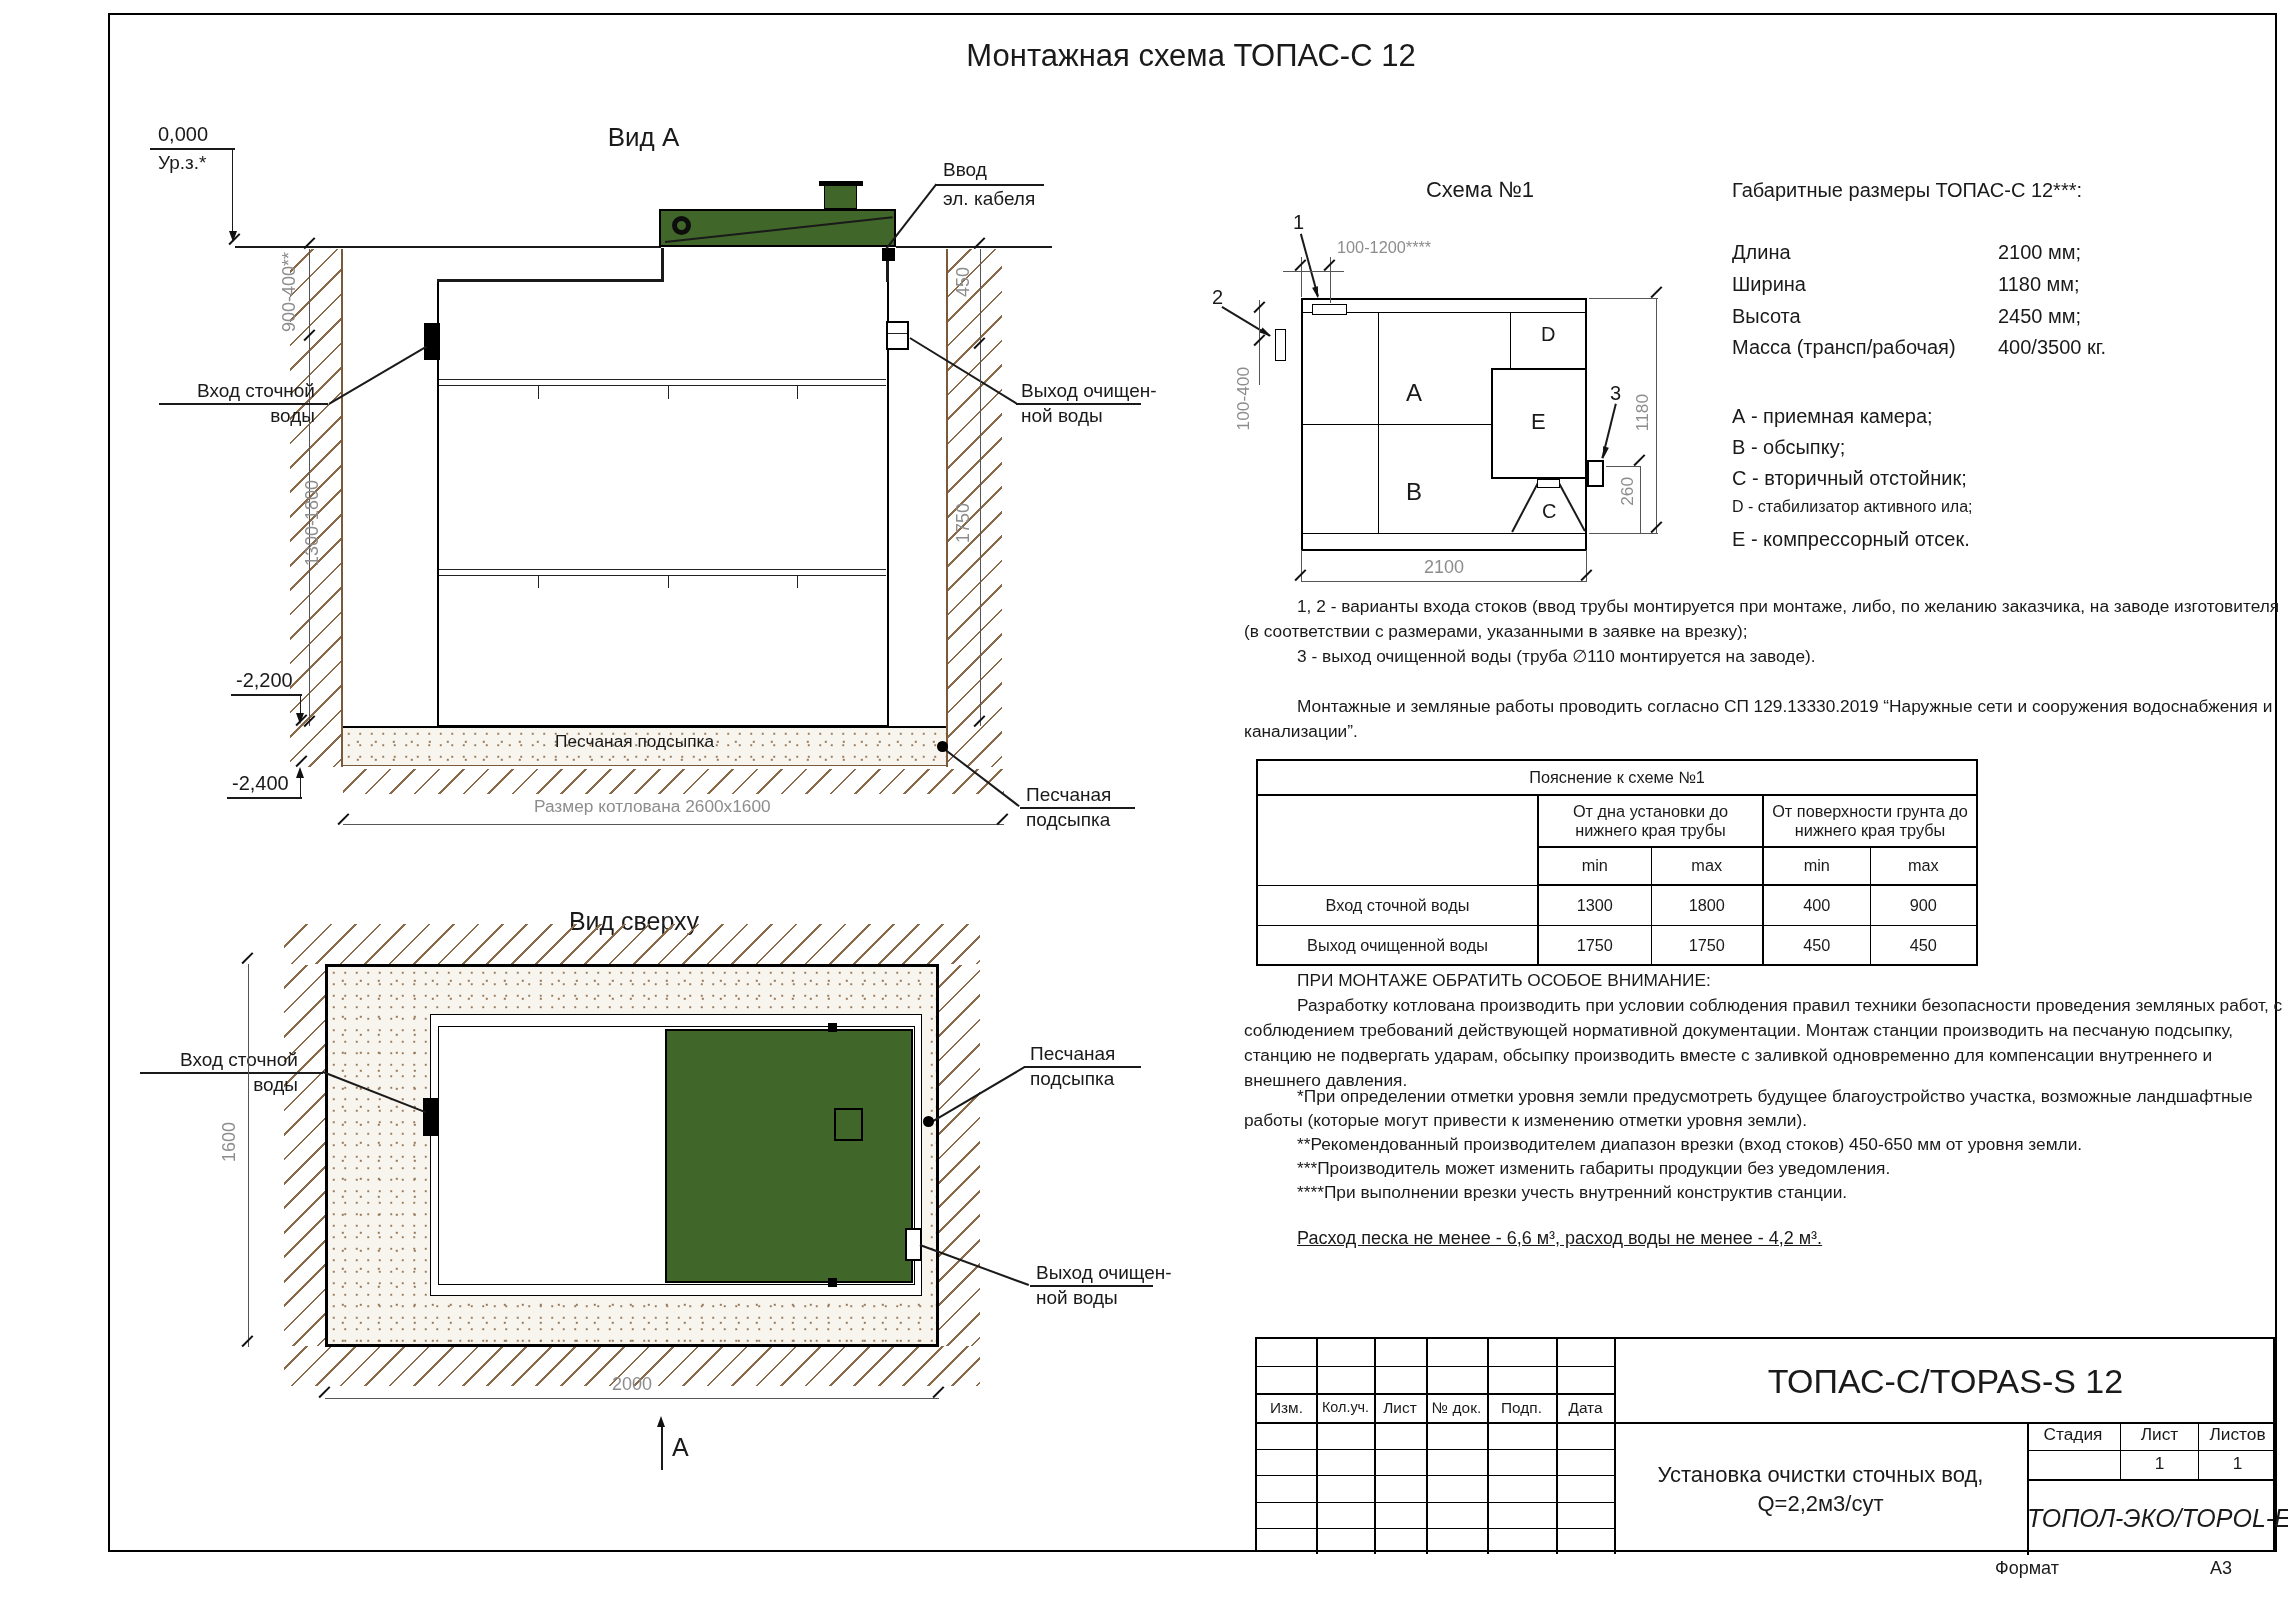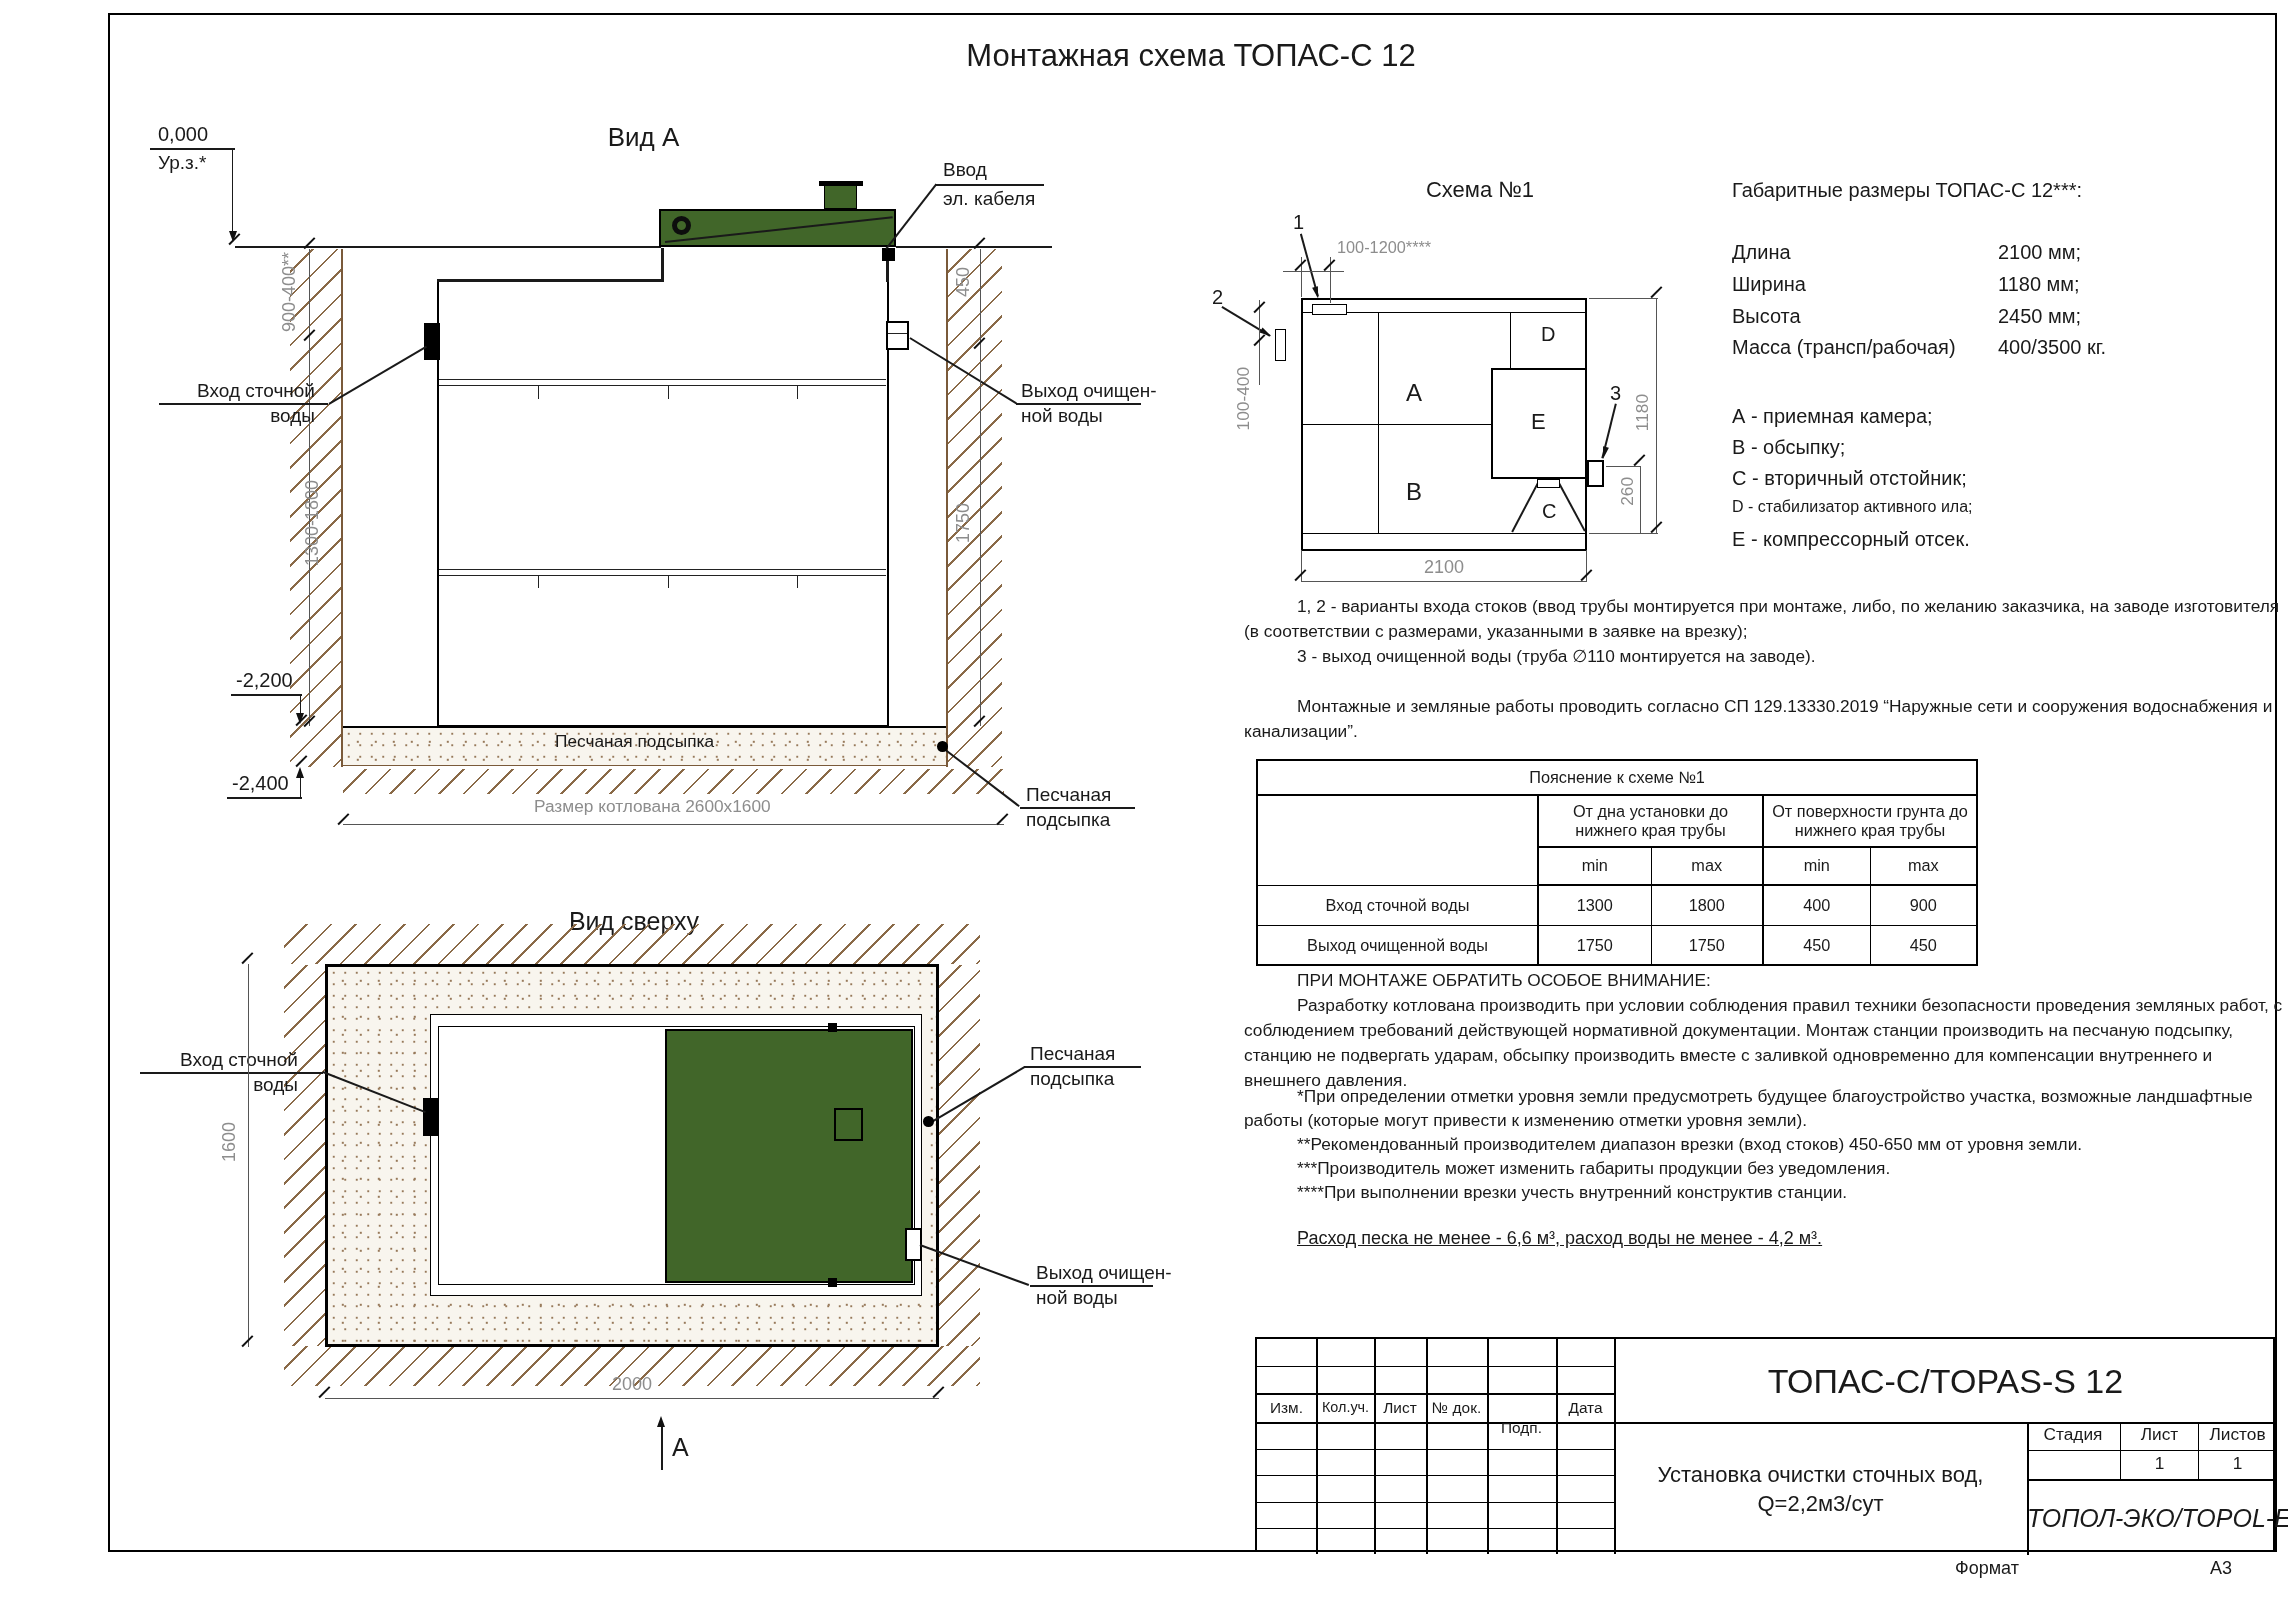--- a/index.html
+++ b/index.html
@@ -334,21 +334,21 @@
     <div class="stampline" style="left:0;top:83px;width:1020px;height:2.4px;"></div>
     <div class="stampline" style="left:0;top:110px;width:357px;height:1.4px;"></div>
     <div class="stampline" style="left:0;top:136px;width:357px;height:1.4px;"></div>
     <div class="stampline" style="left:0;top:163px;width:357px;height:1.4px;"></div>
     <div class="stampline" style="left:0;top:189px;width:357px;height:1.4px;"></div>
 
     <div class="t c" style="left:0;top:60px;width:59px;font-size:15.4px;">Изм.</div>
     <div class="t c" style="left:59px;top:60px;width:59px;font-size:14.4px;">Кол.уч.</div>
     <div class="t c" style="left:117px;top:60px;width:52px;font-size:15.4px;">Лист</div>
     <div class="t c" style="left:169px;top:60px;width:61px;font-size:15.4px;">№ док.</div>
-    <div class="t c" style="left:230px;top:60px;width:69px;font-size:15.4px;margin-top:20px;">Подп.</div>
+    <div class="t c" style="left:230px;top:60px;width:69px;font-size:15.4px;">Подп.</div>
     <div class="t c" style="left:299px;top:60px;width:59px;font-size:15.4px;">Дата</div>
 
     <div class="t c" style="left:357px;top:23px;width:663px;font-size:34px;">ТОПАС-С/TOPAS-S 12</div>
 
     <div class="stampline" style="left:770px;top:83px;width:2.4px;height:133px;"></div>
     <div class="t c" style="left:357px;top:123px;width:413px;font-size:22px;">Установка очистки сточных вод,</div>
     <div class="t c" style="left:357px;top:152px;width:413px;font-size:22px;">Q=2,2м3/сут</div>
 
     <div class="stampline" style="left:863px;top:83px;width:1.4px;height:58px;"></div>
     <div class="stampline" style="left:941px;top:83px;width:1.4px;height:58px;"></div>
@@ -356,17 +356,17 @@
     <div class="stampline" style="left:770px;top:140px;width:250px;height:2.4px;"></div>
     <div class="t c" style="left:770px;top:86px;width:92px;font-size:17.3px;">Стадия</div>
     <div class="t c" style="left:863px;top:86px;width:79px;font-size:17.3px;">Лист</div>
     <div class="t c" style="left:941px;top:86px;width:79px;font-size:17.3px;">Листов</div>
     <div class="t c" style="left:863px;top:115px;width:79px;font-size:17.3px;">1</div>
     <div class="t c" style="left:941px;top:115px;width:79px;font-size:17.3px;">1</div>
 
     <div class="t c" style="left:770px;top:165px;width:250px;font-size:25px;font-style:italic;">ТОПОЛ-ЭКО/TOPOL-ECO</div>
   </div>
 
-  <div class="t" style="left:1955px;top:1558px;font-size:18px;">Формат</div>
+  <div class="t" style="left:1995px;top:1558px;font-size:18px;">Формат</div>
   <div class="t" style="left:2210px;top:1558px;font-size:18px;">А3</div>
 
 </div>
 
 
 </body></html>

